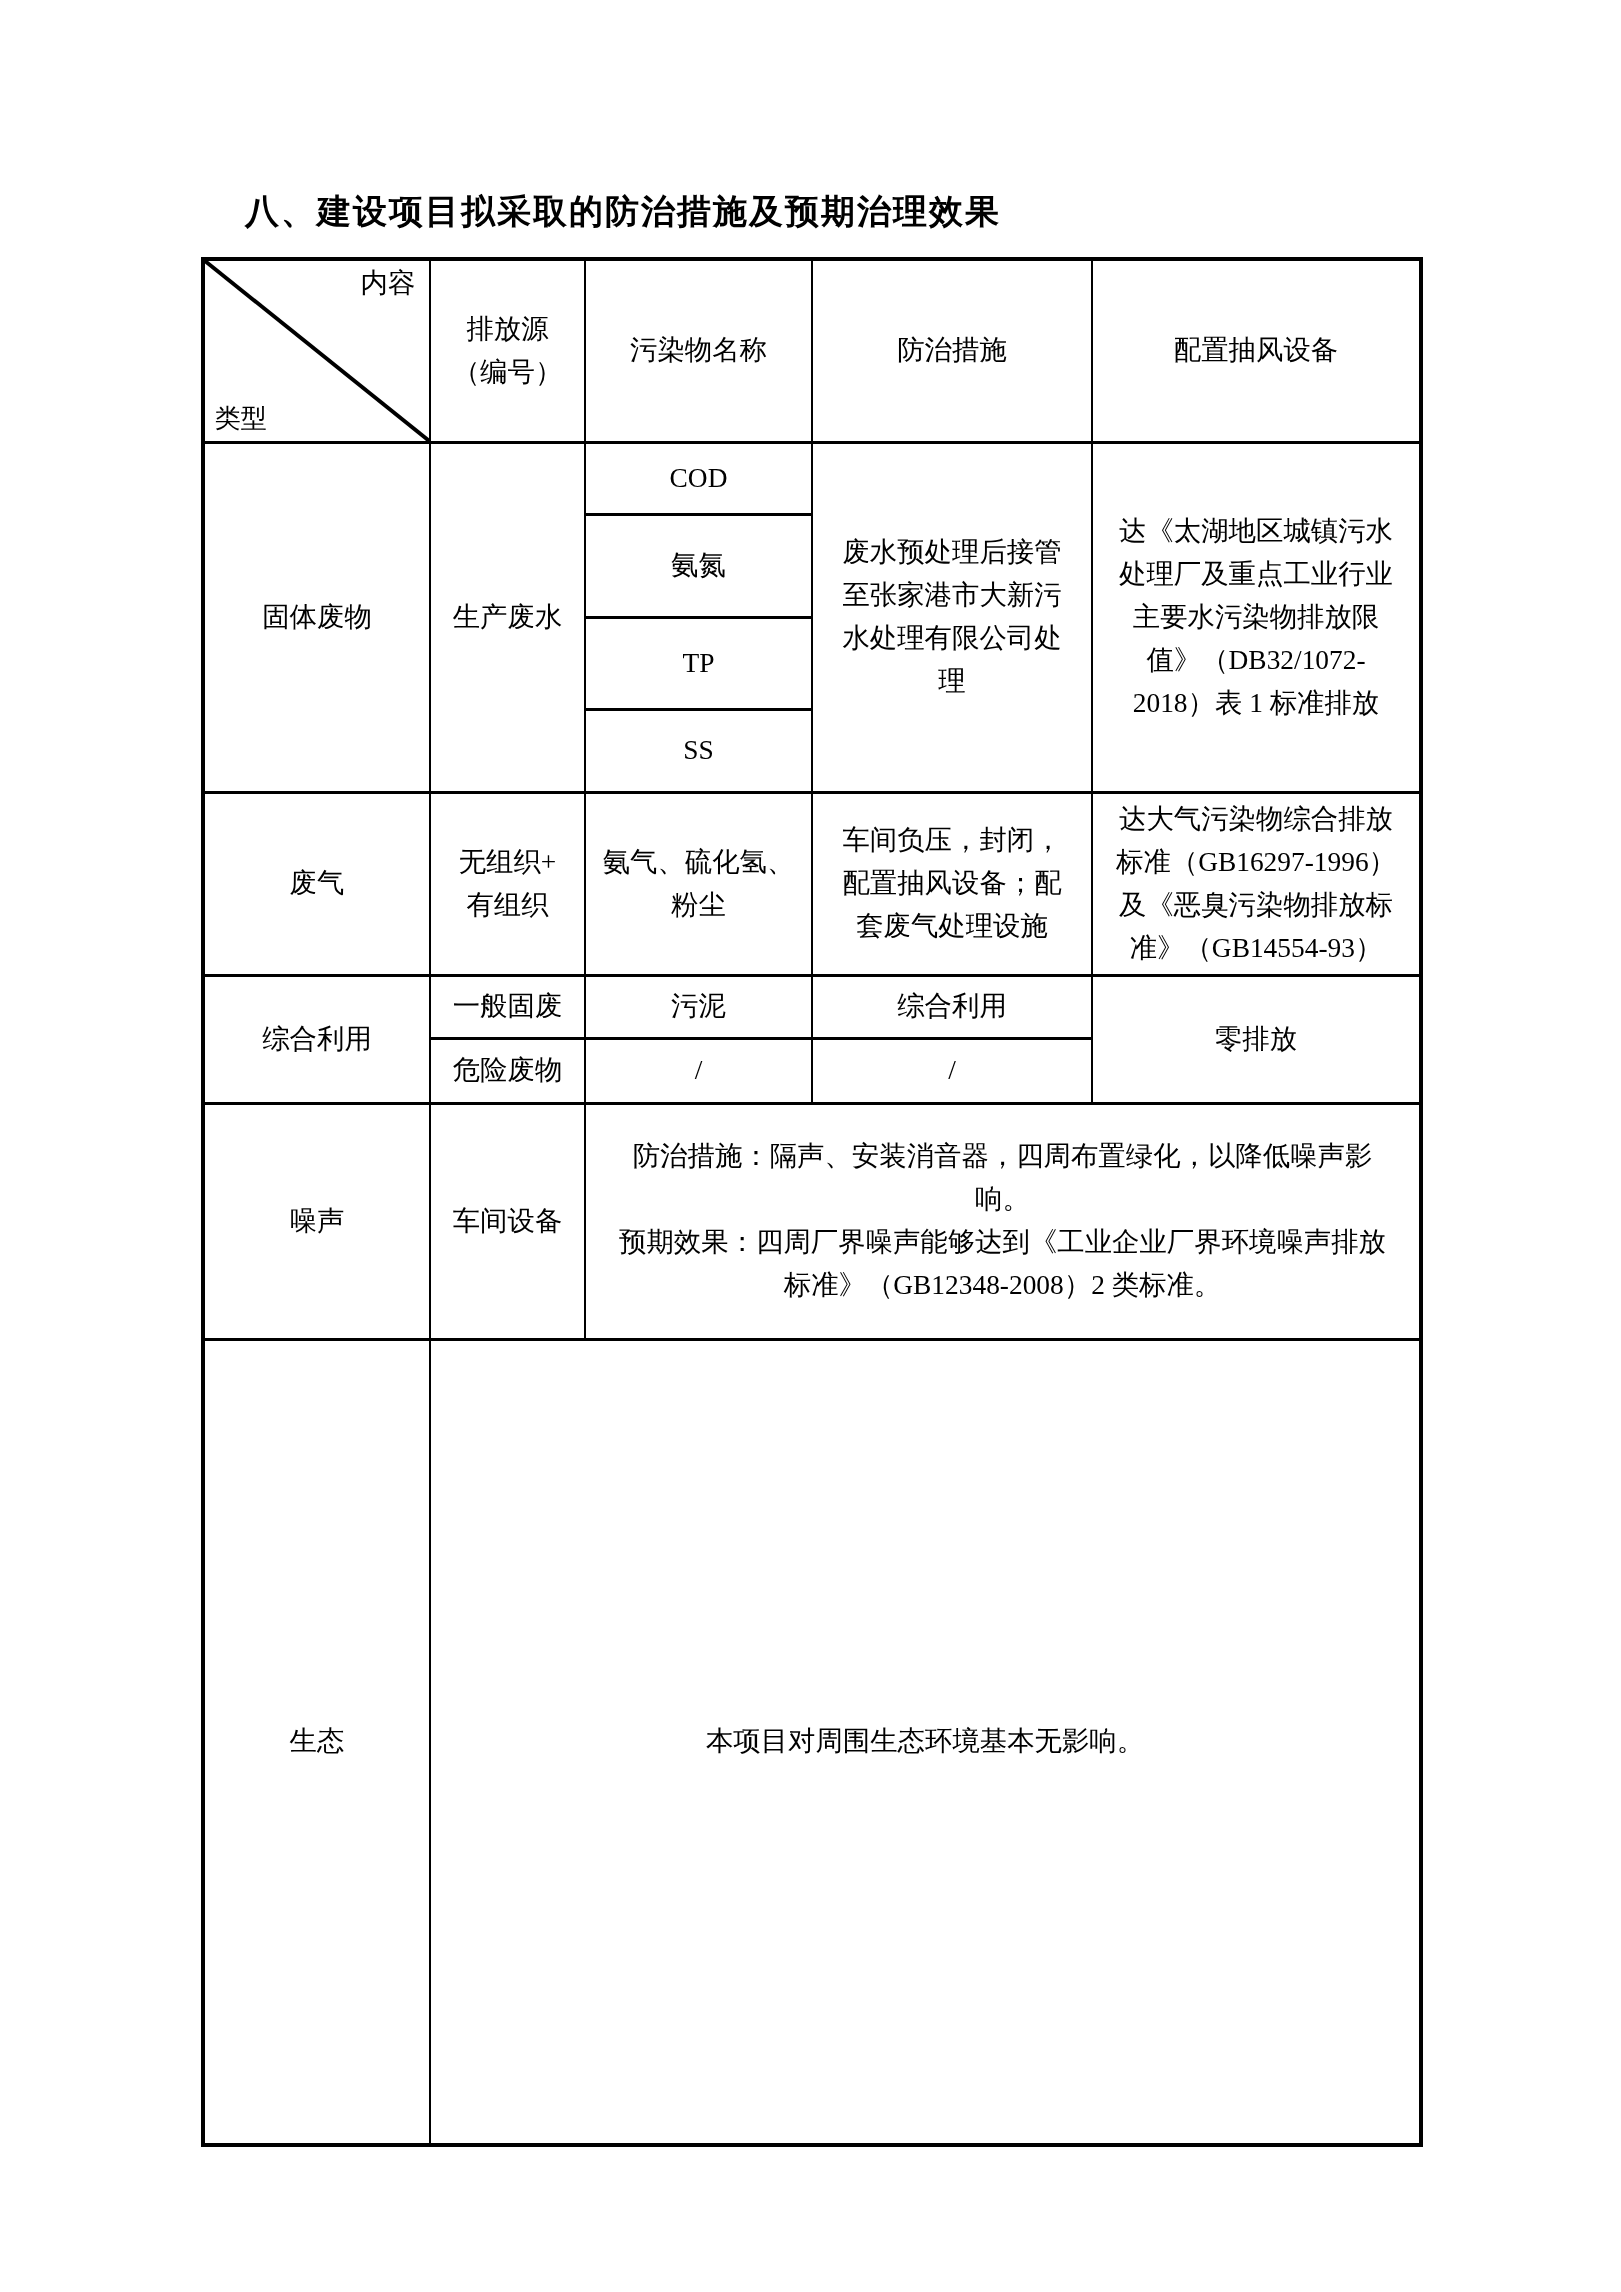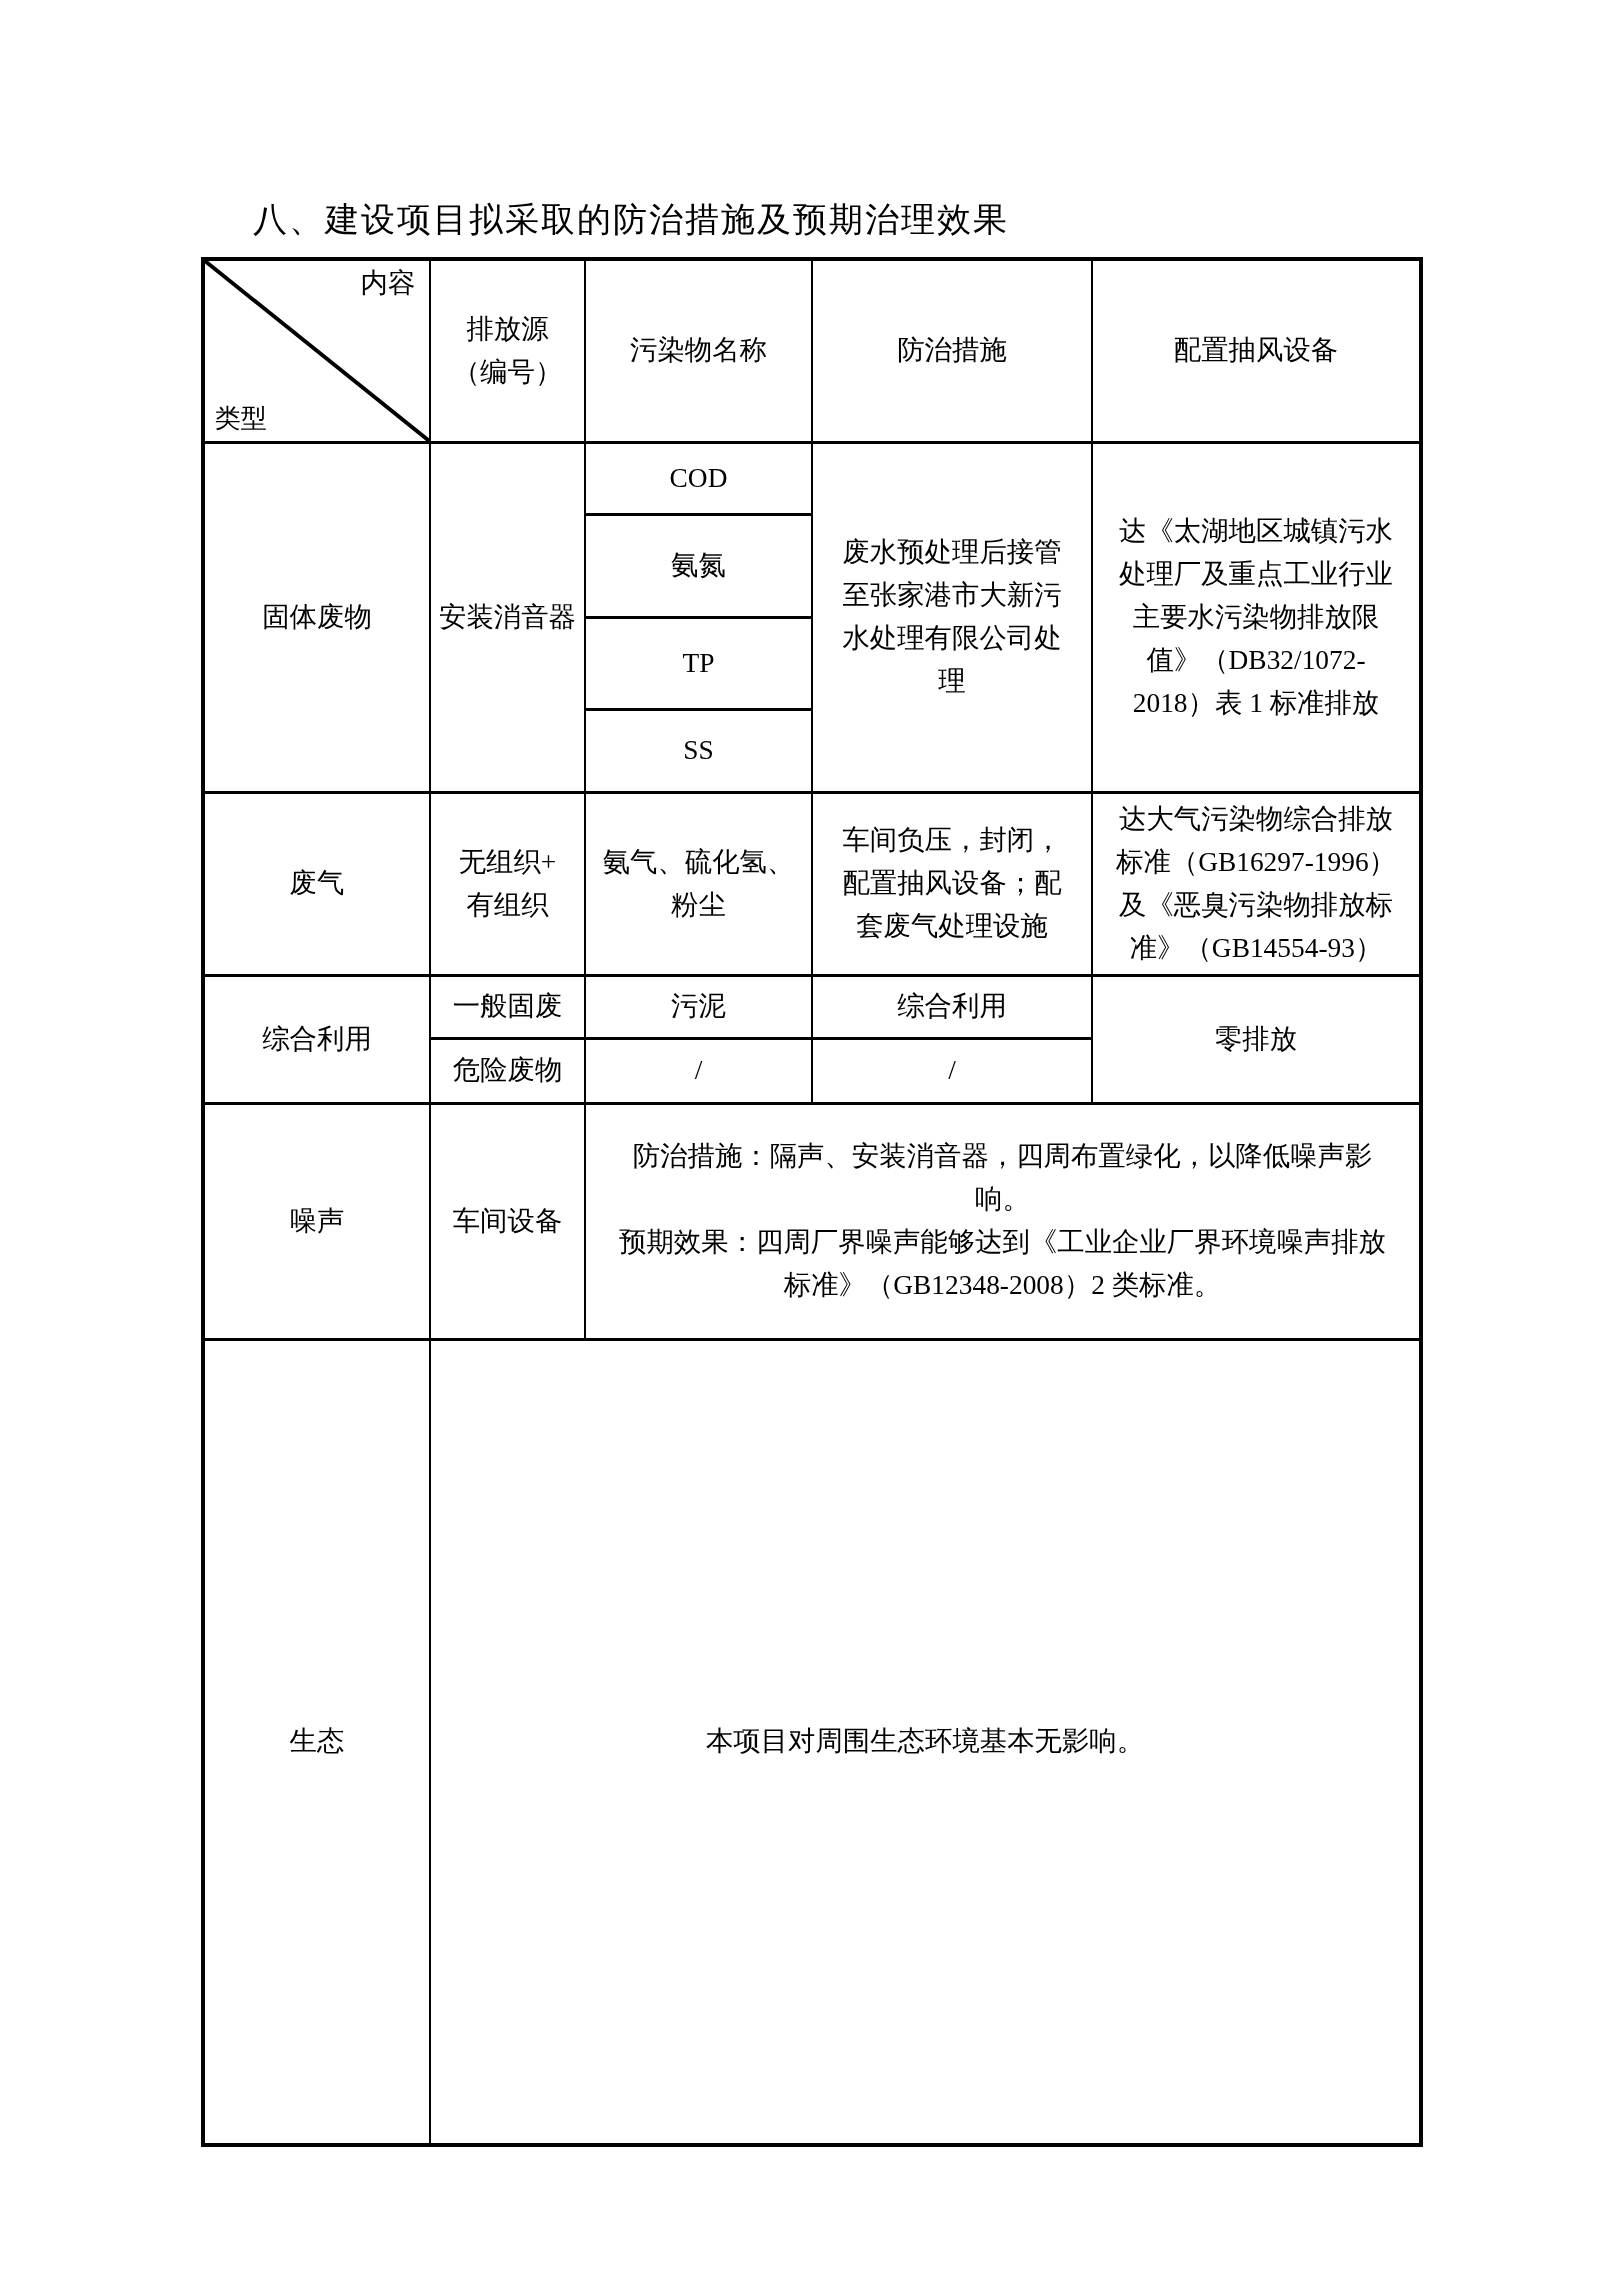--- a/index.html
+++ b/index.html
@@ -9,23 +9,23 @@
     height: 2293px;
     background: #ffffff;
     font-family: "Liberation Serif", "DejaVu Serif", serif;
     color: #000000;
     overflow: hidden;
   }
   .doc-title {
     position: absolute;
     left: 245px;
     top: 189px;
-    margin: 8px;
+    margin: 0;
     font-family: "Liberation Sans", "DejaVu Sans", sans-serif;
-    font-weight: normal;
+    font-weight: bold;
     font-size: 34px;
     letter-spacing: 2px;
     color: #000000;
     white-space: nowrap;
   }
   .table-wrap {
     position: absolute;
     left: 201px;
     top: 257px;
     width: 1219px;
@@ -101,21 +101,21 @@
         </td>
         <td>排放源
 （编号）</td>
         <td>污染物名称</td>
         <td>防治措施</td>
         <td>配置抽风设备</td>
       </tr>
 
       <tr class="r-cod">
         <td rowspan="4">固体废物</td>
-        <td rowspan="4">安装消音器</td>
+        <td rowspan="4">生产废水</td>
         <td>COD</td>
         <td rowspan="4">废水预处理后接管
 至张家港市大新污
 水处理有限公司处
 理</td>
         <td rowspan="4">达《太湖地区城镇污水
 处理厂及重点工业行业
 主要水污染物排放限
 值》（DB32/1072-
 2018）表 1 标准排放</td>

